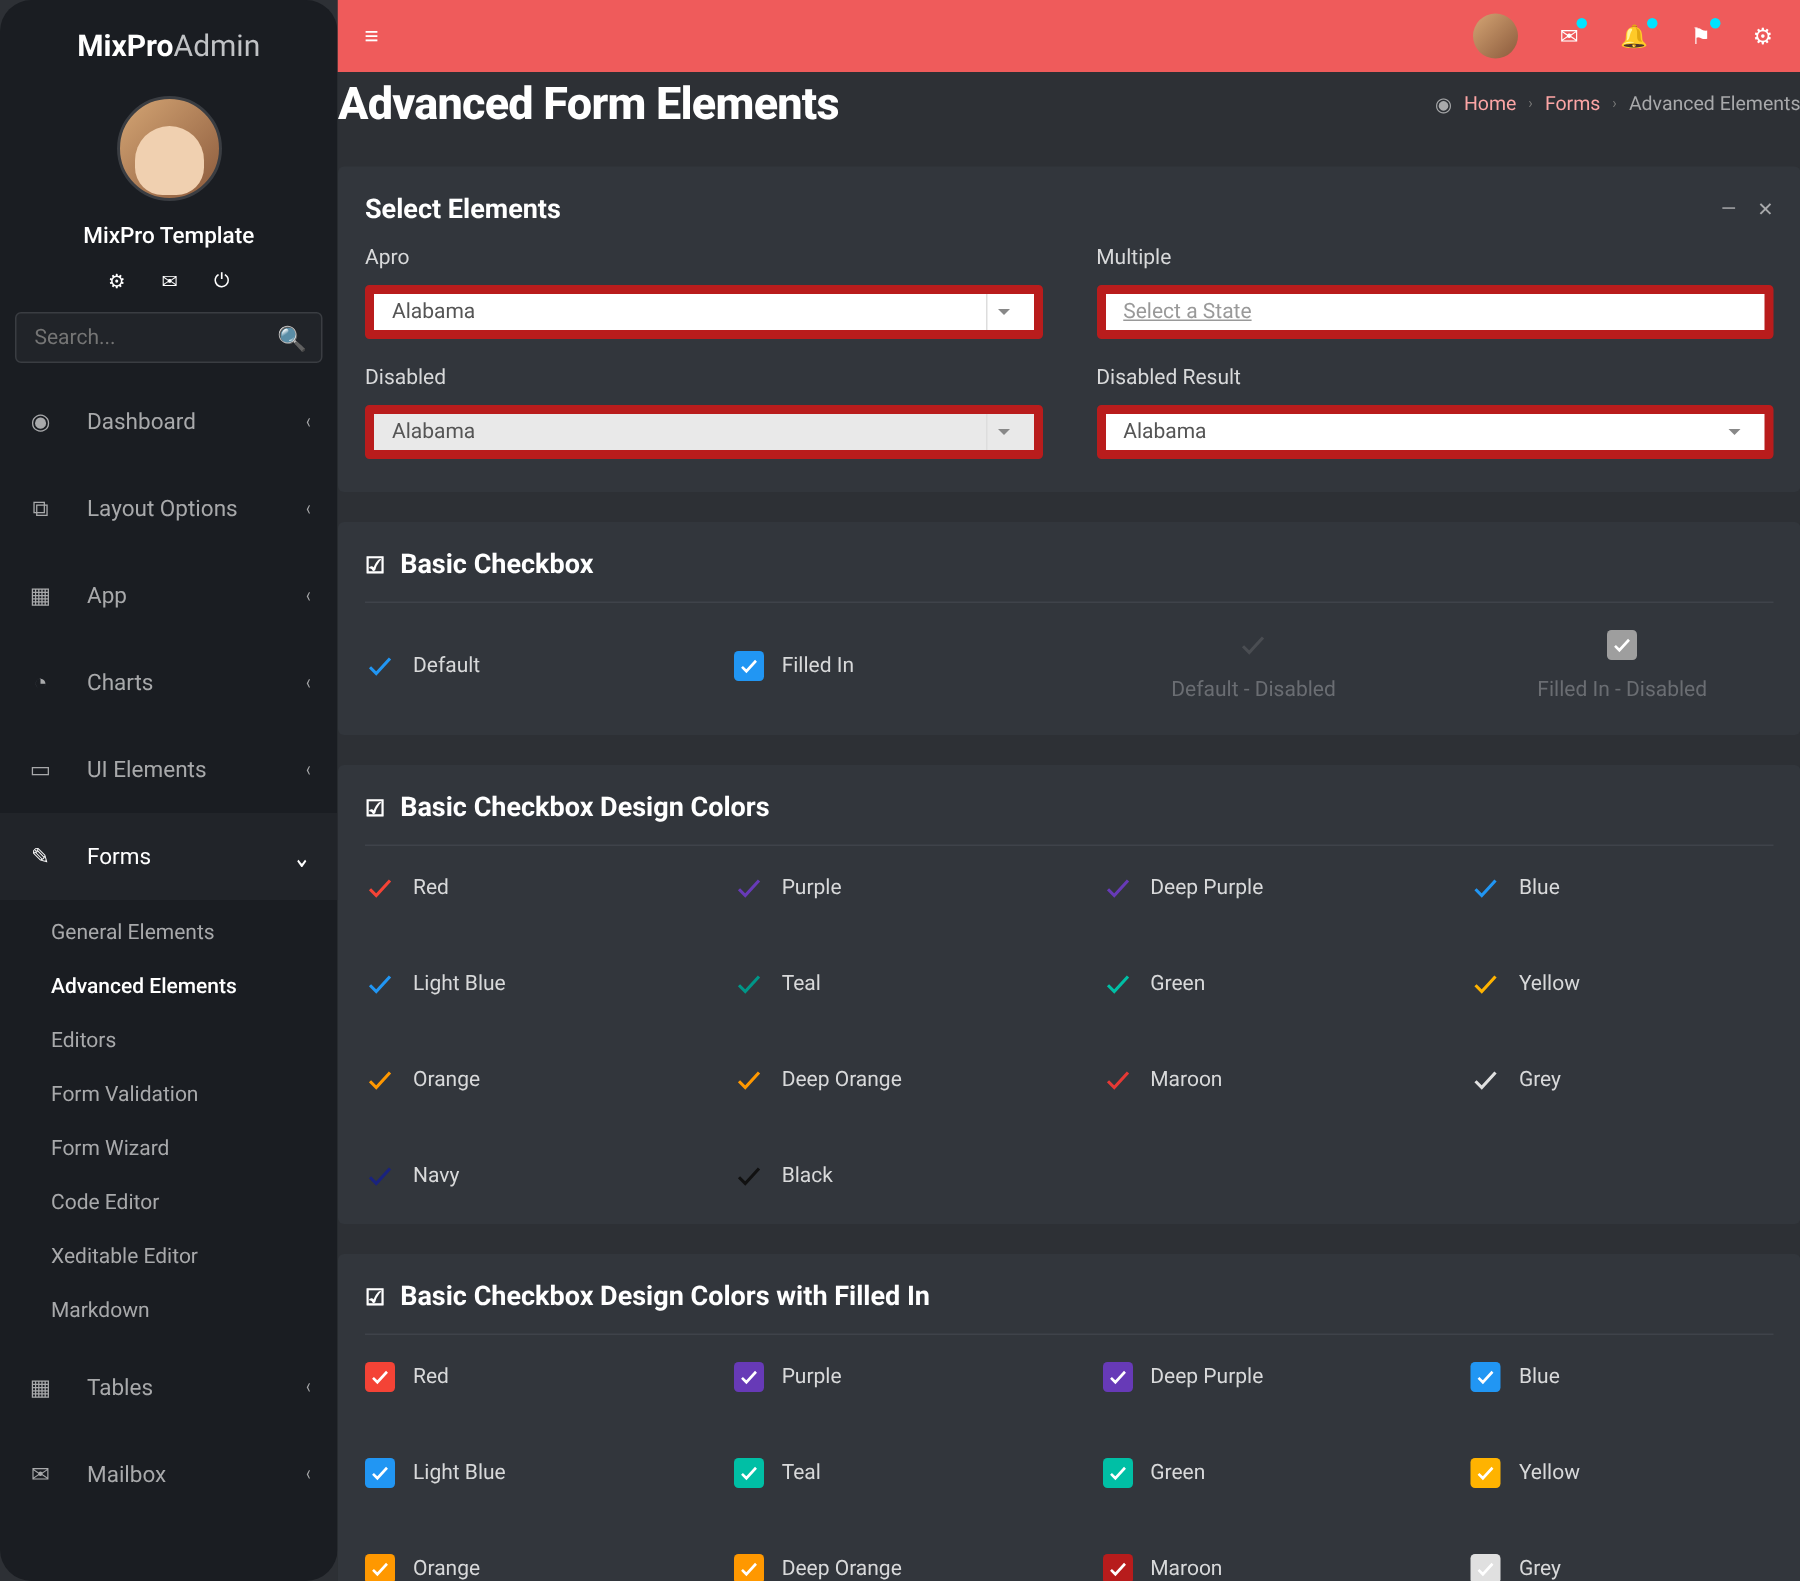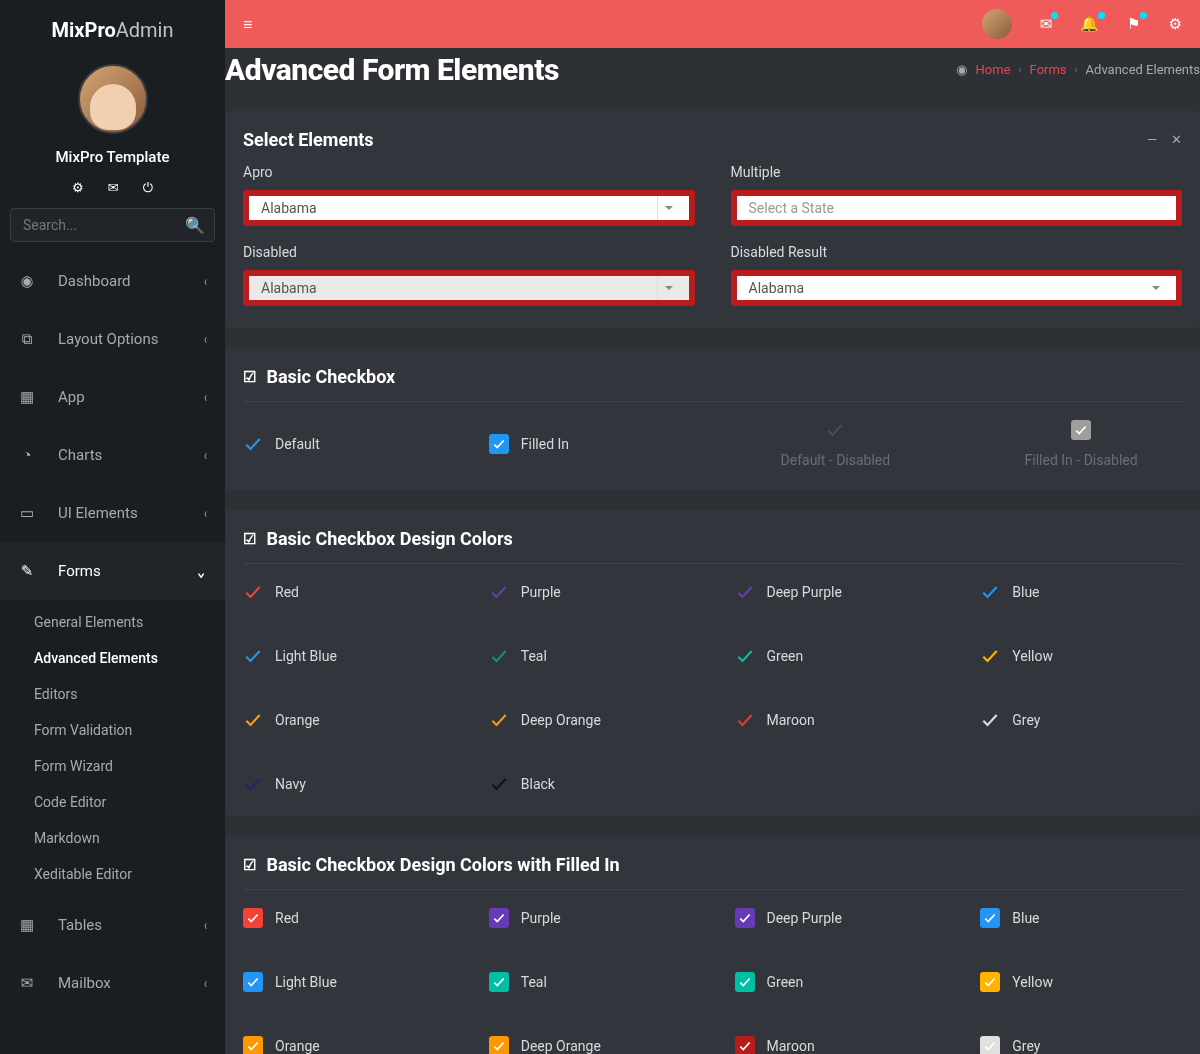--- a/index.html
+++ b/index.html
@@ -1,19 +1,19 @@
 <!DOCTYPE html>
 <html><head>
 <meta charset="utf-8">
 <style>
 * { margin: 0; padding: 0; box-sizing: border-box; font-family: -apple-system, BlinkMacSystemFont, 'Segoe UI', Roboto, sans-serif; }
 body { background: #2d3035; color: #d8d9da; width: 1200px; height: 1054px; overflow: hidden; display: flex; }
 
 
-.sidebar { width: 225px; background: #1a1d22; height: 100%; overflow-y: auto; flex-shrink: 0; }
+.sidebar { width: 225px; background: #1a1d22; height: 100%; overflow-y: auto; flex-shrink: 0; border-radius: 21px; }
 .logo { text-align: center; padding: 18px 0 12px; font-size: 20px; font-weight: 700; color: #fff; }
 .logo .light { font-weight: 400; color: #c0c2c5; }
 .profile { text-align: center; padding: 10px 0 2px; }
 .avatar-lg { width: 70px; height: 70px; border-radius: 50%; background: linear-gradient(135deg, #d4a574, #8b5a3c); border: 2px solid #3a3d42; margin: 0 auto; position: relative; overflow: hidden; }
 .avatar-lg::after { content: ''; position: absolute; bottom: 2px; left: 50%; transform: translateX(-50%); width: 46px; height: 46px; background: #f0d0b0; border-radius: 50% 50% 40% 40%; }
 .profile-name { font-size: 15px; color: #fff; margin-top: 14px; font-weight: 500; }
 .profile-icons { display: flex; justify-content: center; gap: 24px; margin-top: 14px; font-size: 13px; color: #fff; }
 .profile-icons span { cursor: pointer; }
 
 .search-wrap { padding: 10px; }
@@ -41,21 +41,21 @@
 .topbar-right { display: flex; align-items: center; gap: 28px; }
 .avatar-sm { width: 30px; height: 30px; border-radius: 50%; background: linear-gradient(135deg, #d4a574, #8b5a3c); cursor: pointer; }
 .top-icon { color: #fff; position: relative; cursor: pointer; font-size: 15px; }
 .dot { position: absolute; top: -3px; right: -6px; width: 7px; height: 7px; border-radius: 50%; background: #00e3ff; }
 
 
 .content { overflow-y: auto; flex: 1; }
 .page-head { display: flex; justify-content: space-between; align-items: center; margin-bottom: 20px; padding: 4px 0; }
 .page-title { font-size: 30px; font-weight: 800; color: #fff; letter-spacing: -0.5px; }
 .breadcrumb { font-size: 13px; color: #a8a9ab; display: flex; align-items: center; gap: 8px; }
-.breadcrumb a { color: #ef4444; text-decoration: none; }
+.breadcrumb a { color: #fca5a5; text-decoration: none; }
 .bc-sep { color: #777; font-size: 10px; }
 
 
 .panel { background: #32363c; border-radius: 4px; margin-bottom: 20px; padding: 0 0 22px; }
 .panel-head { display: flex; justify-content: space-between; align-items: center; padding: 18px 18px 14px; }
 .panel-title { font-size: 18px; font-weight: 700; color: #fff; display: flex; align-items: center; gap: 10px; }
 .panel-title .ico { font-size: 15px; }
 .panel-tools { display: flex; gap: 14px; color: #a8a9ab; font-size: 13px; }
 .panel-tools span { cursor: pointer; }
 .panel-body { padding: 0 18px; }
@@ -63,21 +63,21 @@
 
 
 .row { display: flex; gap: 36px; margin-bottom: 18px; }
 .col { flex: 1; }
 .field-label { font-size: 14px; color: #d8d9da; margin-bottom: 10px; display: block; }
 .select { position: relative; background: #fff; border: 6px solid #b91c1c; border-radius: 3px; height: 36px; display: flex; align-items: center; padding: 0 12px; font-size: 14px; color: #555; cursor: pointer; }
 .select.disabled { background: #e9e9e9; cursor: not-allowed; }
 .select .arrow { position: absolute; right: 8px; top: 0; bottom: 0; width: 24px; display: flex; align-items: center; justify-content: center; border-left: 1px solid #ddd; }
 .select.no-border .arrow { border-left: none; }
 .select .arrow::after { content: ''; border: 4px solid transparent; border-top-color: #888; position: relative; top: 2px; }
-.select.placeholder { color: #999; }
+.select.placeholder { color: #999; text-decoration: underline; }
 
 
 .cb-grid { display: grid; grid-template-columns: repeat(4, 1fr); row-gap: 18px; column-gap: 10px; gap: 44px; }
 .cb { display: flex; align-items: center; gap: 12px; font-size: 14px; color: #d8d9da; }
 .cb.muted { color: #6a6d72; flex-direction: column; }
 
 
 .check { width: 20px; height: 20px; display: inline-flex; align-items: center; justify-content: center; position: relative; }
 .check svg { width: 22px; height: 22px; stroke-width: 2.5; fill: none; }
 
@@ -156,22 +156,22 @@
         </div>
       <span class="nav-chevron down"></span>
     </div>
     <div class="nav-sub">
       <div class="nav-sub-item">General Elements</div>
       <div class="nav-sub-item active">Advanced Elements</div>
       <div class="nav-sub-item">Editors</div>
       <div class="nav-sub-item">Form Validation</div>
       <div class="nav-sub-item">Form Wizard</div>
       <div class="nav-sub-item">Code Editor</div>
+      <div class="nav-sub-item">Xeditable Editor</div>
       <div class="nav-sub-item">Markdown</div>
-      <div class="nav-sub-item">Xeditable Editor</div>
     </div>
     <div class="nav-item">
       <div class="nav-left">
           <span class="nav-icon ui">▦</span>
           <span>Tables</span>
         </div>
       <span class="nav-chevron">‹</span>
     </div>
     <div class="nav-item">
       <div class="nav-left">

